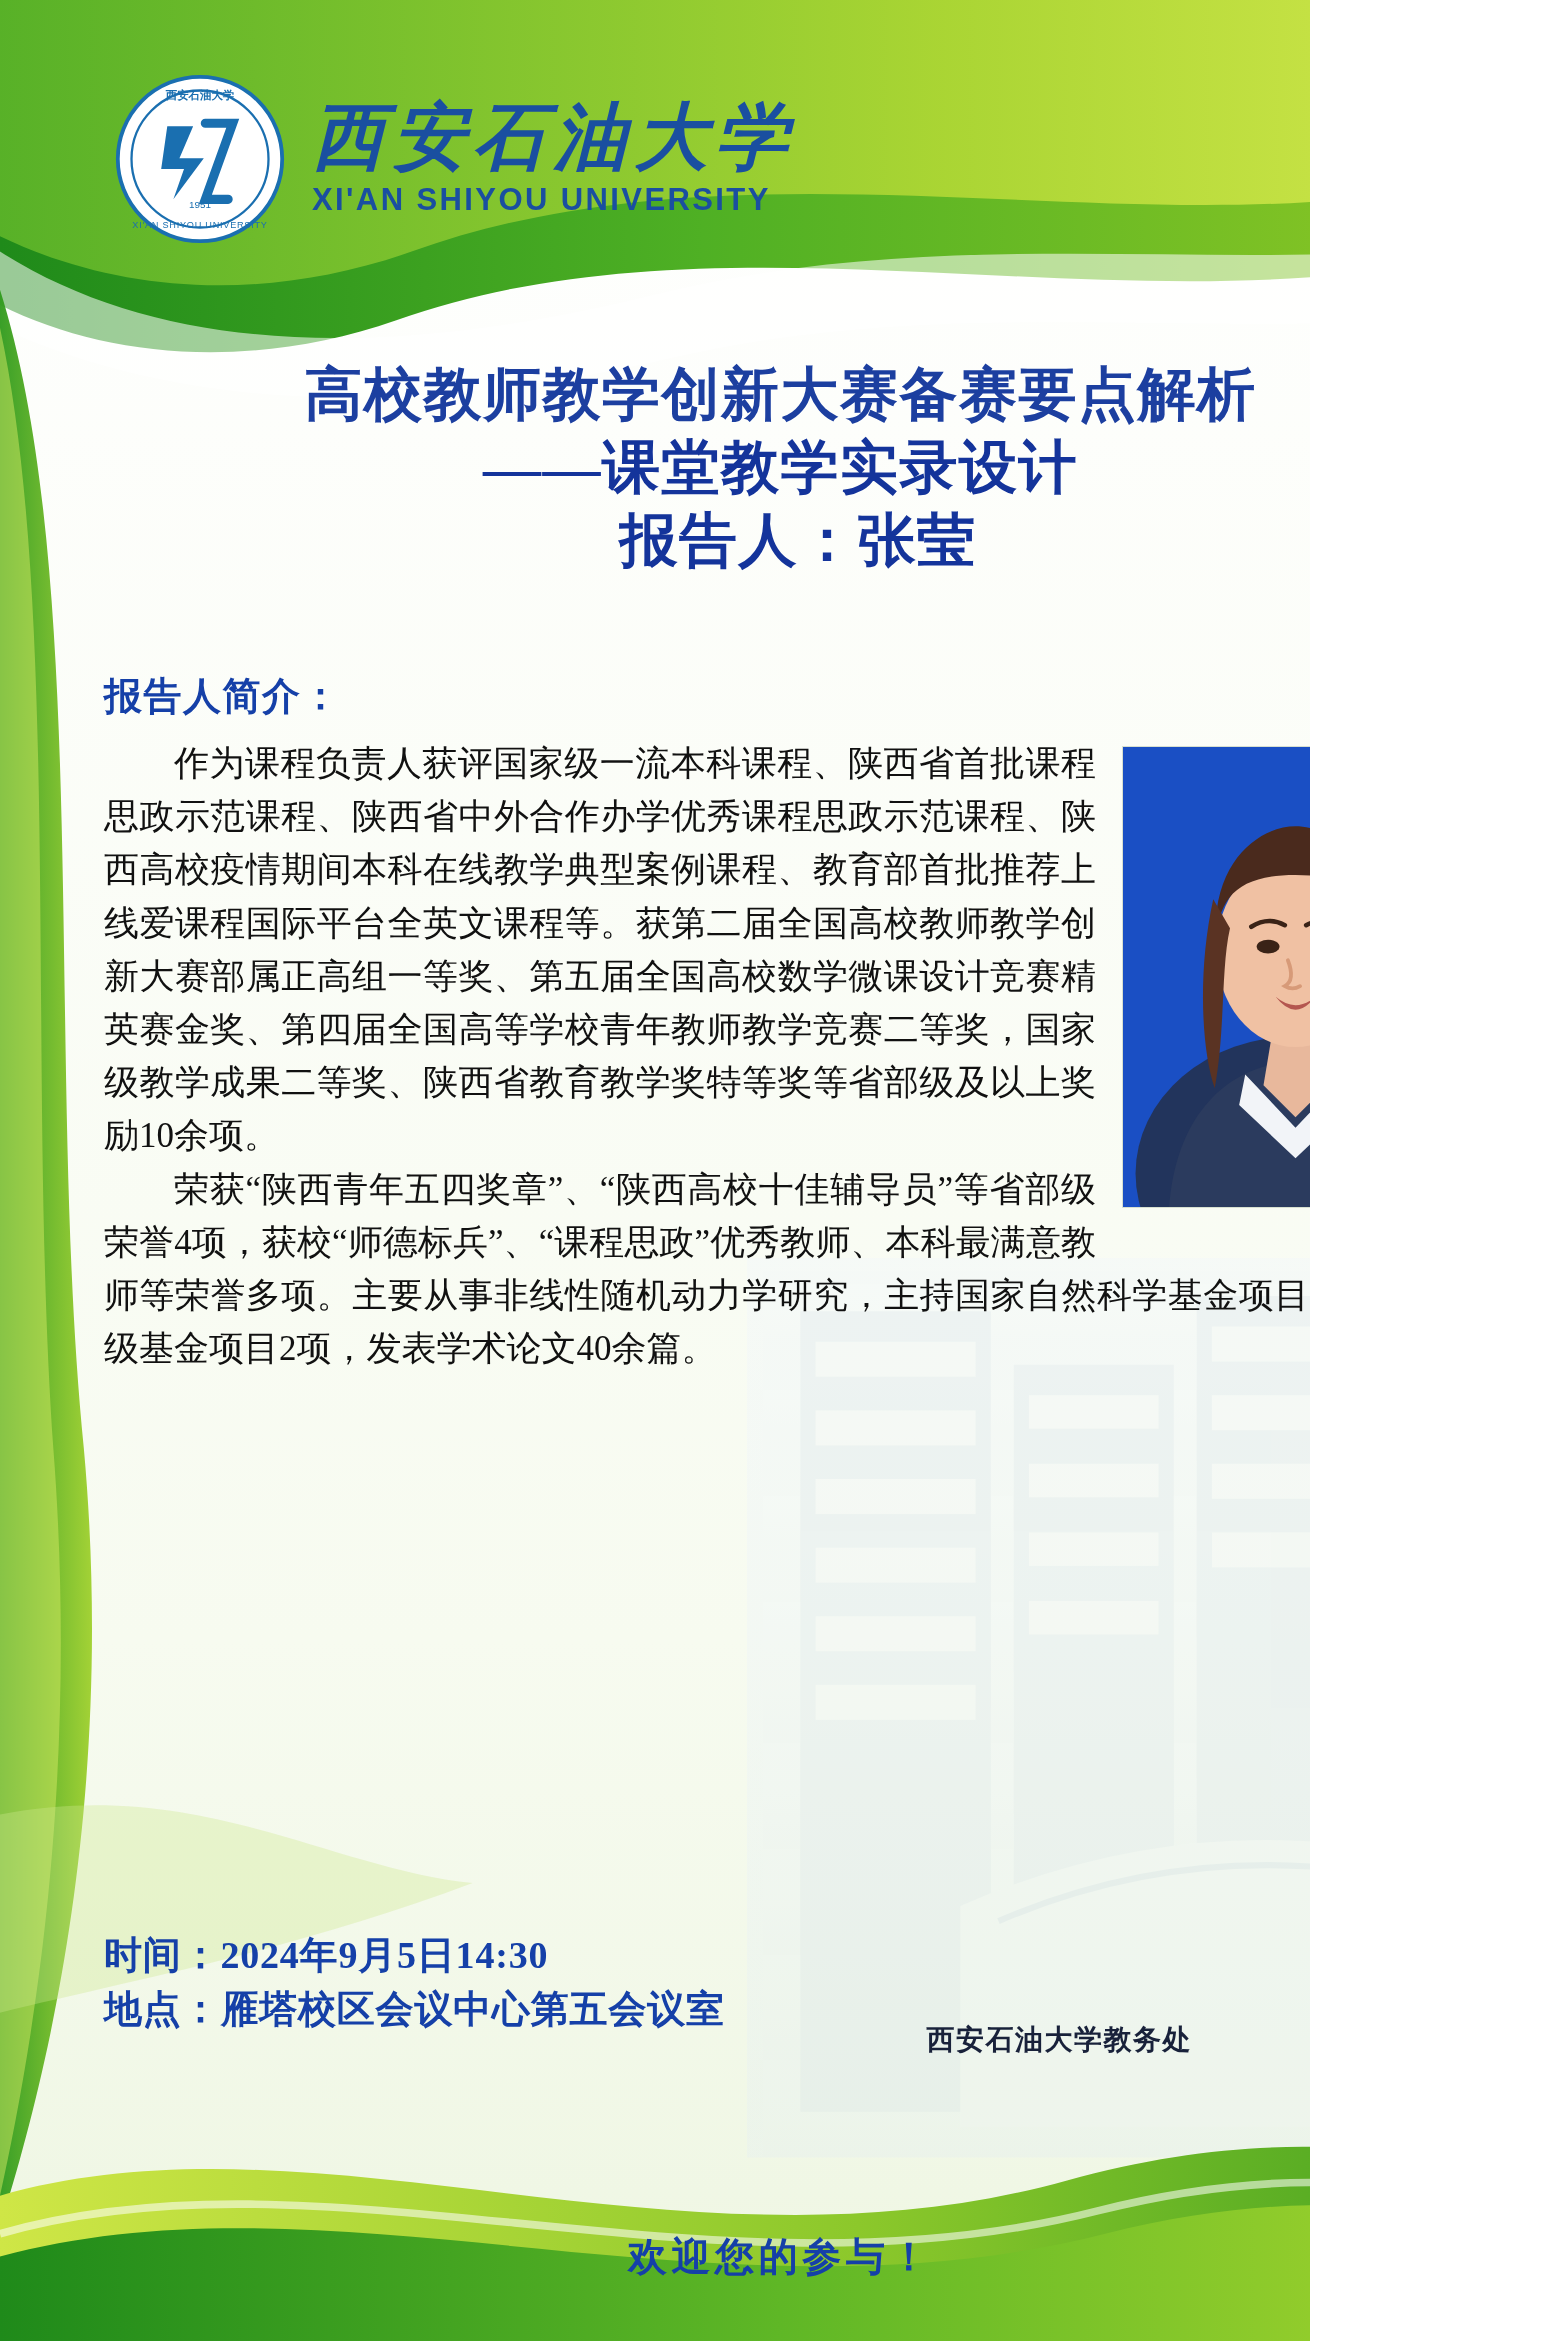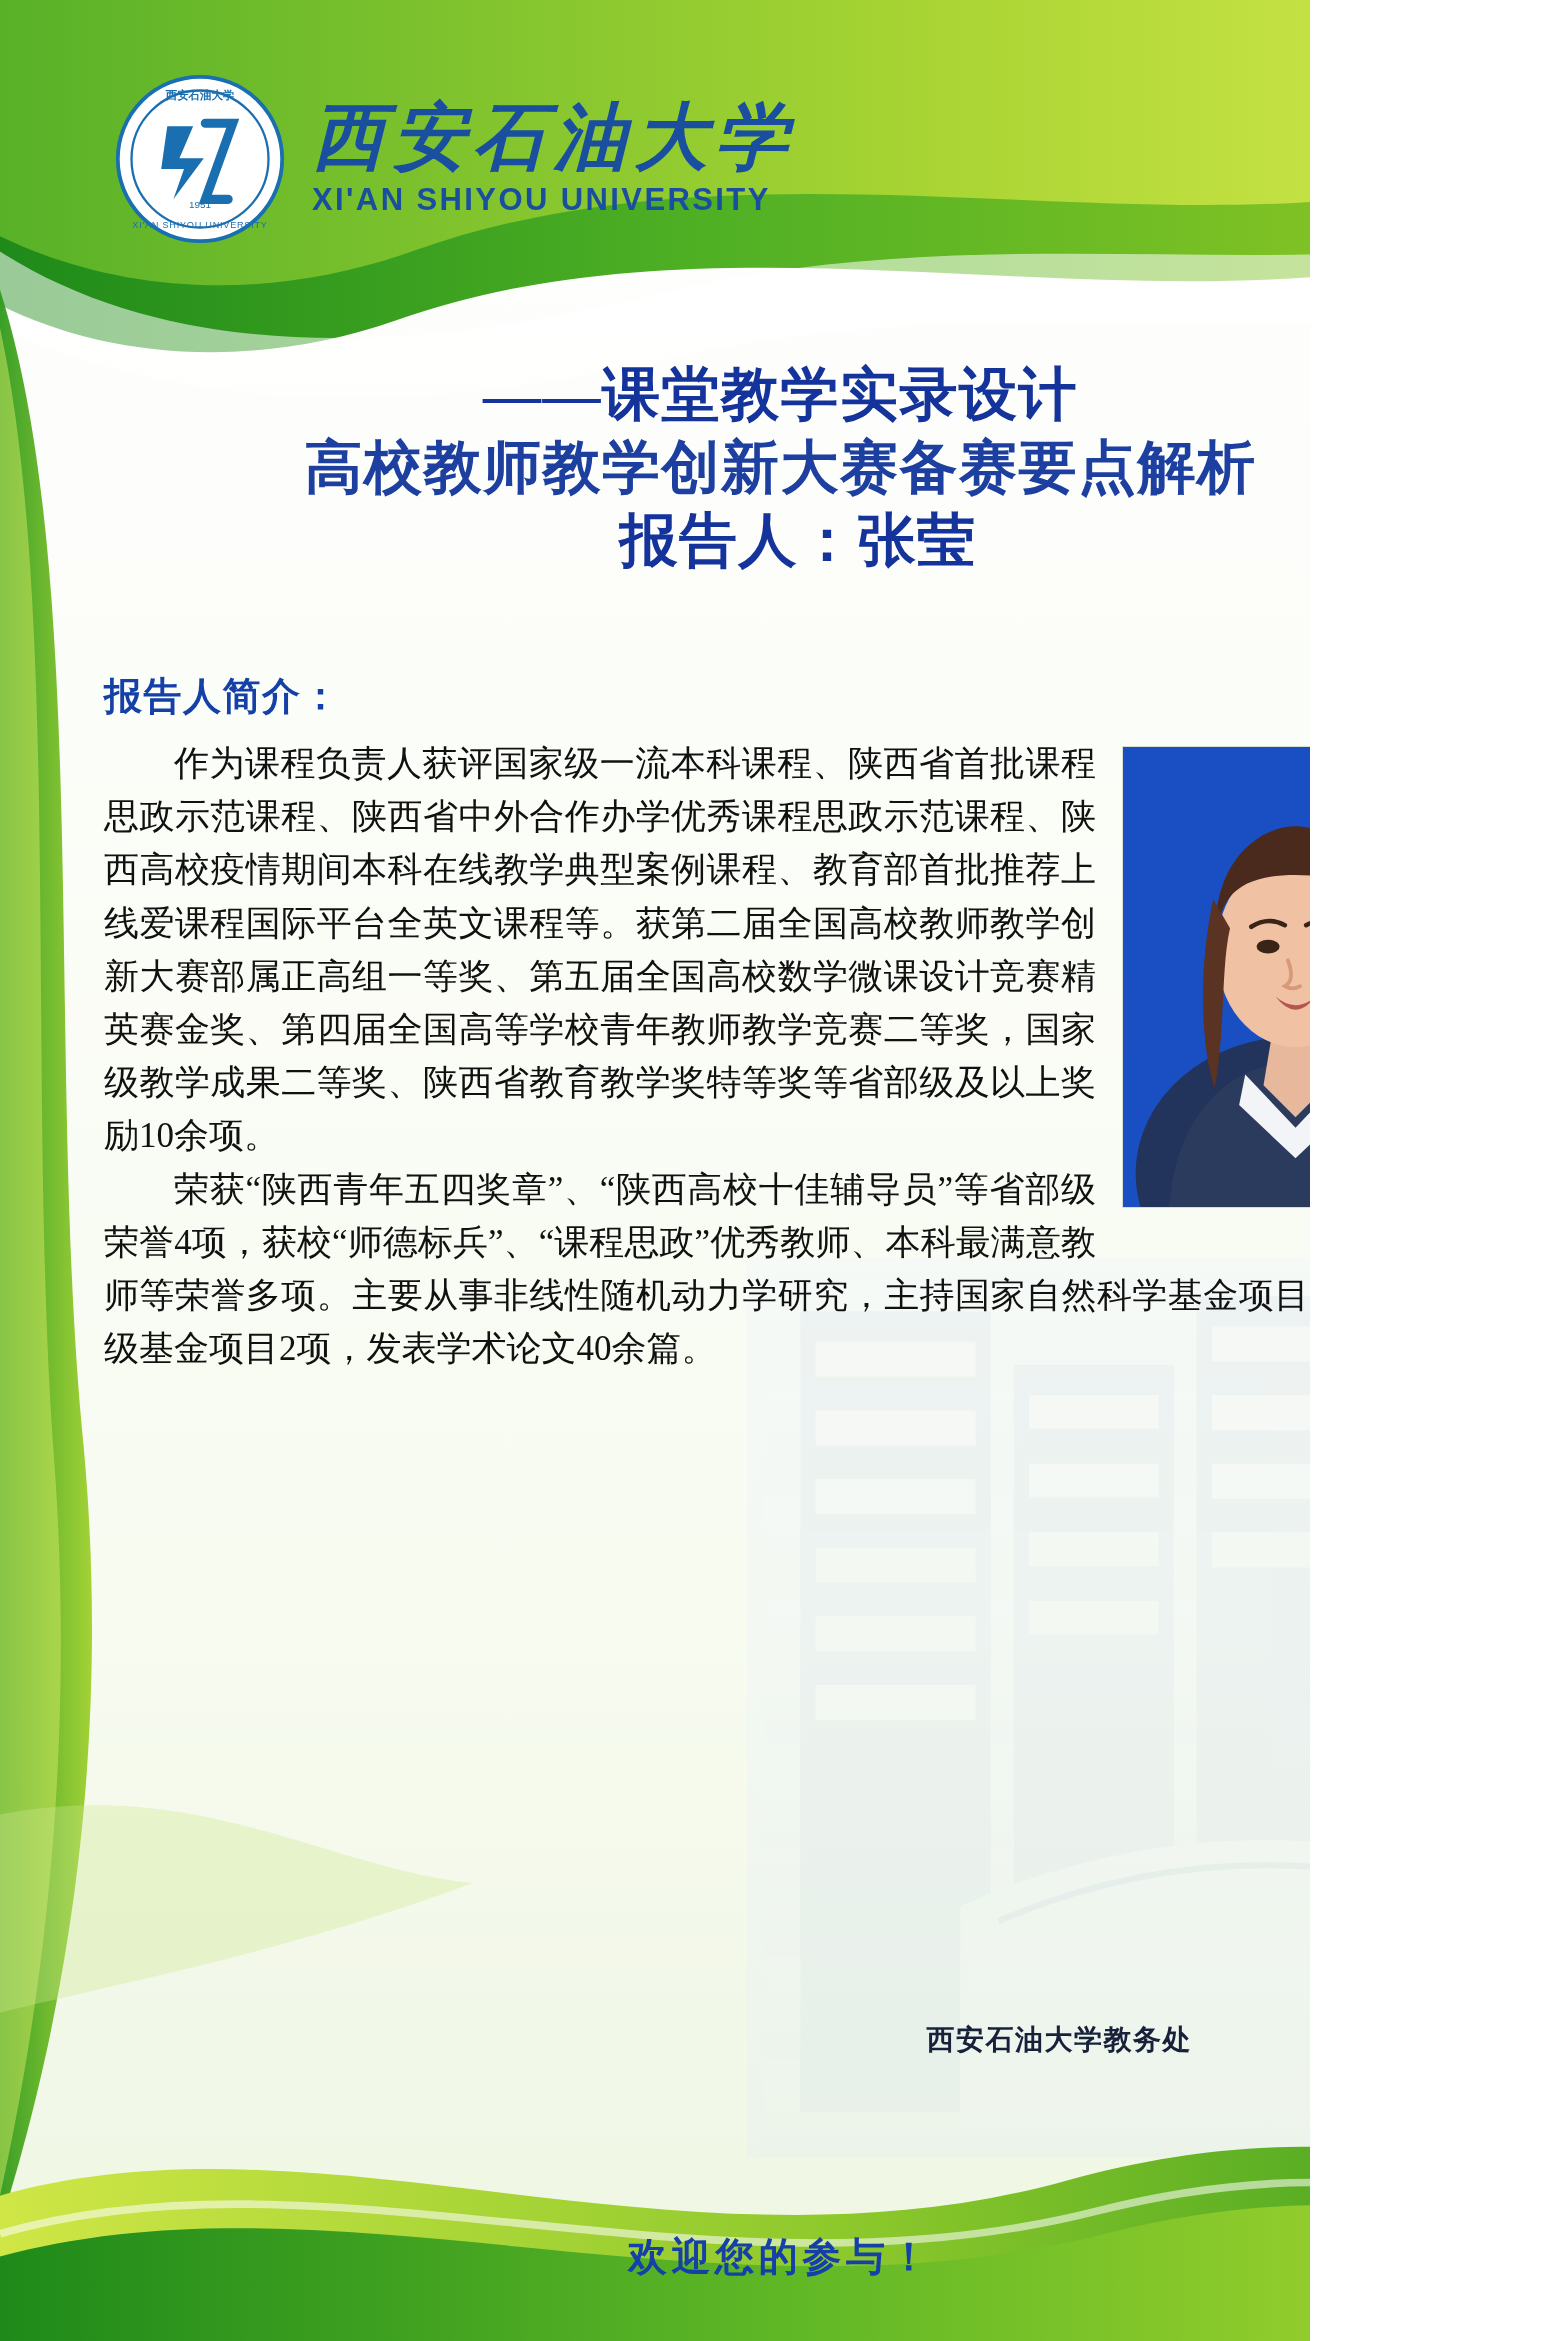--- a/index.html
+++ b/index.html
@@ -280,22 +280,22 @@
         <text x="113" y="178" font-size="13" fill="#1a6fb0" text-anchor="middle" font-family="'Liberation Sans', sans-serif">1951</text>
       </svg>
     </div>
     <div class="uni-names">
       <div class="uni-cn">西安石油大学</div>
       <div class="uni-en">XI'AN SHIYOU UNIVERSITY</div>
     </div>
   </div>
 
   <div class="titles">
+    <div class="title-line">高校教师教学创新大赛备赛要点解析</div>
     <div class="title-line sub">——课堂教学实录设计</div>
-    <div class="title-line">高校教师教学创新大赛备赛要点解析</div>
     <div class="title-line speaker">报告人：张莹</div>
   </div>
 
   <div class="content">
     <div class="bio-heading">报告人简介：</div>
 
     <div class="portrait">
       <svg viewBox="0 0 452 604" width="345" height="460">
         <rect x="0" y="0" width="452" height="604" fill="#1a4fc4"></rect>
         <ellipse cx="226" cy="560" rx="210" ry="180" fill="#22345c"></ellipse>
@@ -314,20 +314,24 @@
         <path d="M216 280 q10 26 -4 34 q10 6 20 0" fill="none" stroke="#d79a78" stroke-width="5" stroke-linecap="round"></path>
       </svg>
     </div>
 
     <div class="bio-body">
       <p>作为课程负责人获评国家级一流本科课程、陕西省首批课程思政示范课程、陕西省中外合作办学优秀课程思政示范课程、陕西高校疫情期间本科在线教学典型案例课程、教育部首批推荐上线爱课程国际平台全英文课程等。获第二届全国高校教师教学创新大赛部属正高组一等奖、第五届全国高校数学微课设计竞赛精英赛金奖、第四届全国高等学校青年教师教学竞赛二等奖，国家级教学成果二等奖、陕西省教育教学奖特等奖等省部级及以上奖励10余项。</p>
       <p>荣获“陕西青年五四奖章”、“陕西高校十佳辅导员”等省部级荣誉4项，获校“师德标兵”、“课程思政”优秀教师、本科最满意教师等荣誉多项。主要从事非线性随机动力学研究，主持国家自然科学基金项目3项、省部级基金项目2项，发表学术论文40余篇。</p>
     </div>
   </div>
 
+  <div class="info">
+    <div>时间：2024年9月5日14:30</div>
+    <div>地点：雁塔校区会议中心第五会议室</div>
+  </div>
 
   <div class="signature">
     <div>西安石油大学教务处</div>
   </div>
 
   <div class="welcome">欢迎您的参与！</div>
 
 </div>
 
 

